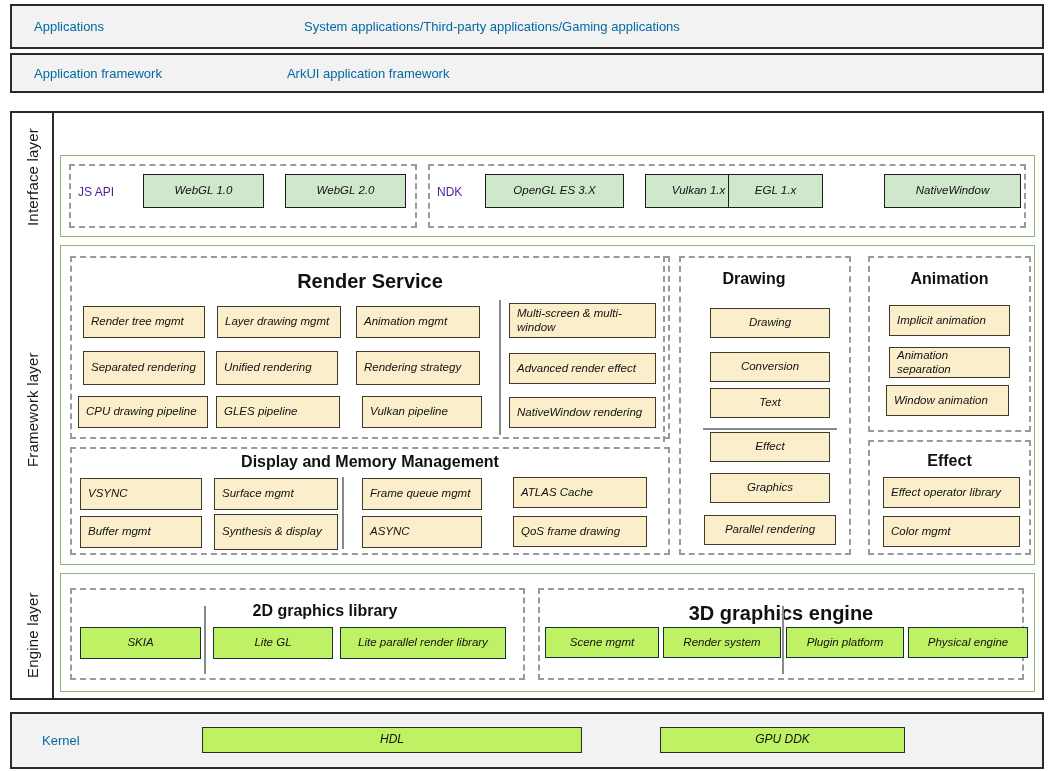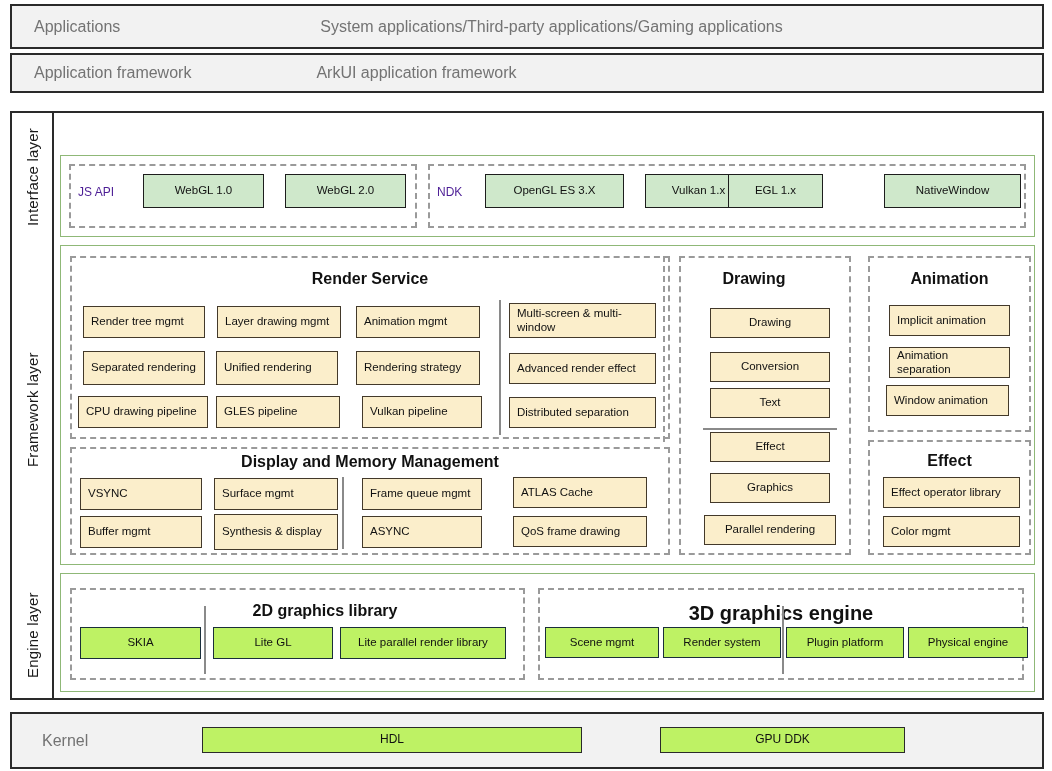--- a/index.html
+++ b/index.html
@@ -14,21 +14,21 @@
 
   
   .abs{position:absolute;box-sizing:border-box;}
 
   
   .greybar{
     background:#f2f2f2;
     border:2px solid #2a2a2a;
     display:flex;align-items:center;
   }
-  .greybar .lbl{font-size:16px;color:#737373;}
+  .greybar .lbl{font-size:13px;color:#0369a1;}
 
   
   .outerframe{
     border:2px solid #2a2a2a;
     background:#ffffff;
   }
 
   
   .vlabel{
     display:flex;align-items:center;justify-content:center;
@@ -60,20 +60,21 @@
 
   
   .chip{
     position:absolute;box-sizing:border-box;
     border:1.6px solid #3a3226;
     display:flex;align-items:center;
     font-size:11.5px;line-height:1.15;
     color:#111;
     padding:0 7px;
     overflow:hidden;
+    font-style:italic;
   }
   .chip.center{justify-content:center;text-align:center;}
   .chip.left{justify-content:flex-start;text-align:left;}
   .chip.cream{background:#fbeecb;border-color:#43392a;}
   .chip.green{background:#cfe8cb;border-color:#1d1d1d;}
   .chip.blue{background:#bef264;border-color:#1a2e3a;}
   .chip.plain{background:#bef264;border-color:#2a2a2a;font-size:12px;}
 
   .plaintext{
     position:absolute;font-size:12px;color:#4c1d95;white-space:nowrap;
@@ -117,39 +118,39 @@
   <div class="chip green center" style="left:485px;top:174px;width:139px;height:34px;">OpenGL ES 3.X</div>
   <div class="chip green center" style="left:645px;top:174px;width:107px;height:34px;">Vulkan 1.x</div>
   <div class="chip green center" style="left:728px;top:174px;width:95px;height:34px;">EGL 1.x</div>
   <div class="chip green center" style="left:884px;top:174px;width:137px;height:34px;">NativeWindow</div>
 
   <div class="abs vlabel" style="left:12px;top:250px;width:40px;height:320px;">Framework layer</div>
 
   <div class="abs greenbox" style="left:60px;top:245px;width:975px;height:320px;"></div>
 
   <div class="abs dashgroup" style="left:70px;top:256px;width:600px;height:183px;"></div>
-  <div class="grouptitle" style="left:70px;top:270px;width:600px;font-size:16px;">Render Service</div>
+  <div class="grouptitle" style="left:70px;top:270px;width:600px;font-size:20px;">Render Service</div>
 
   <div class="vdiv" style="left:499px;top:300px;height:135px;"></div>
 
   <div class="chip cream left" style="left:83px;top:306px;width:122px;height:32px;">Render tree mgmt</div>
   <div class="chip cream left" style="left:83px;top:351px;width:122px;height:34px;">Separated rendering</div>
   <div class="chip cream left" style="left:78px;top:396px;width:130px;height:32px;">CPU drawing pipeline</div>
 
   <div class="chip cream left" style="left:217px;top:306px;width:124px;height:32px;">Layer drawing mgmt</div>
   <div class="chip cream left" style="left:216px;top:351px;width:122px;height:34px;">Unified rendering</div>
   <div class="chip cream left" style="left:216px;top:396px;width:124px;height:32px;">GLES pipeline</div>
 
   <div class="chip cream left" style="left:356px;top:306px;width:124px;height:32px;">Animation mgmt</div>
   <div class="chip cream left" style="left:356px;top:351px;width:124px;height:34px;">Rendering strategy</div>
   <div class="chip cream left" style="left:362px;top:396px;width:120px;height:32px;">Vulkan pipeline</div>
 
   <div class="chip cream left" style="left:509px;top:303px;width:147px;height:35px;">Multi-screen &amp; multi-window</div>
   <div class="chip cream left" style="left:509px;top:353px;width:147px;height:31px;">Advanced render effect</div>
-  <div class="chip cream left" style="left:509px;top:397px;width:147px;height:31px;">Distributed separation</div>
+  <div class="chip cream left" style="left:509px;top:397px;width:147px;height:31px;">NativeWindow rendering</div>
 
   <div class="abs dashgroup" style="left:70px;top:447px;width:600px;height:108px;"></div>
   <div class="grouptitle" style="left:70px;top:453px;width:600px;font-size:16px;">Display and Memory Management</div>
   <div class="vdiv" style="left:342px;top:477px;height:72px;"></div>
 
   <div class="chip cream left" style="left:80px;top:478px;width:122px;height:32px;">VSYNC</div>
   <div class="chip cream left" style="left:80px;top:516px;width:122px;height:32px;">Buffer mgmt</div>
 
   <div class="chip cream left" style="left:214px;top:478px;width:124px;height:32px;">Surface mgmt</div>
   <div class="chip cream left" style="left:214px;top:514px;width:124px;height:36px;">Synthesis &amp; display</div>

